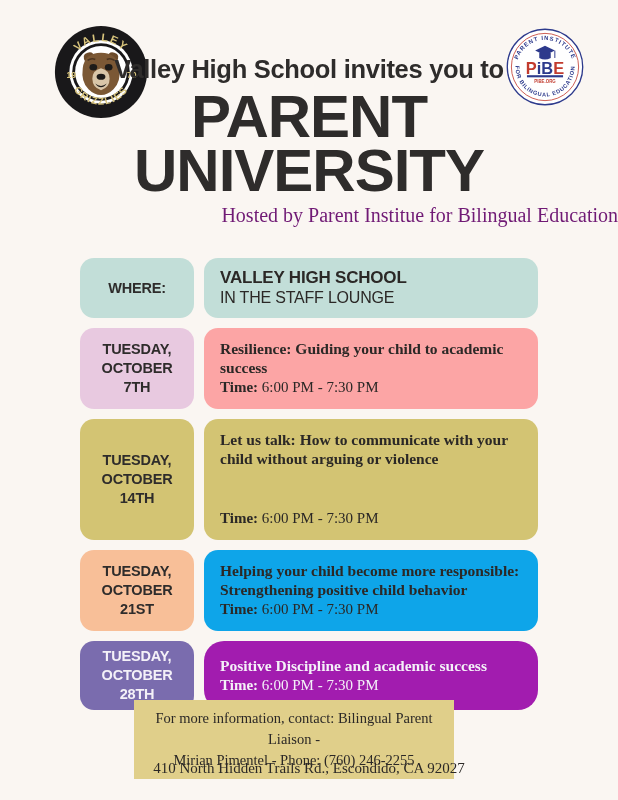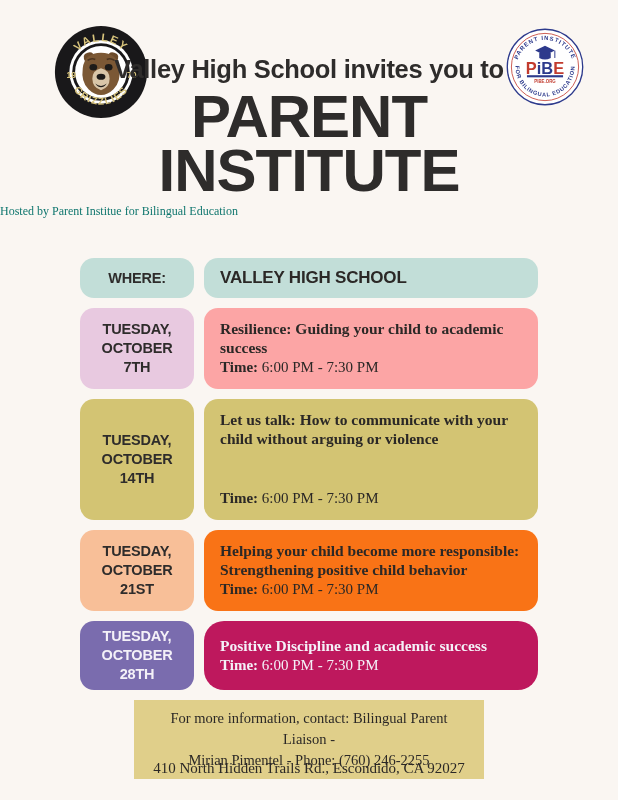--- a/index.html
+++ b/index.html
@@ -39,24 +39,24 @@
     text-align:center;
     font-size:60px; line-height:50px;
     font-weight:bold;
     letter-spacing:-1px;
     color:#2e2c2b;
   }
   .main-title .l2 { display:block; margin-top:4px; }
 
   .hosted-line {
     position:absolute; left:0; right:0; top:204px;
-    text-align:left;
-    font-family:"Liberation Serif", serif;
-    font-size:12px;
-    color:#0f766e;
+    text-align:right;
+    font-family:"Liberation Serif", serif;
+    font-size:20px;
+    color:#701a75;
   }
 
   .spanish-line {
     position:absolute; left:0; right:0; top:231px;
     text-align:center;
     font-family:"Liberation Serif", serif;
     font-size:15.5px; font-weight:bold;
     color:#c0504d;
   }
 
@@ -102,21 +102,21 @@
     font-size:17px; font-weight:bold; letter-spacing:-0.2px; line-height:20px;
   }
   .row-where .where-sub {
     font-size:16px; font-weight:normal; letter-spacing:-0.2px; line-height:20px;
   }
 
   .purple .cell-date, .purple .cell-body { color:#f4f1f8; }
 
   
   .contact-banner {
-    position:absolute; left:134px; top:700px; width:350px;
+    position:absolute; left:134px; top:700px; width:320px;
     background:#e0cf8a;
     padding:8px 14px;
     text-align:center;
     font-family:"Liberation Serif", serif;
     font-size:14.5px; line-height:21px;
     color:#2b2826;
   }
   .address {
     position:absolute; left:0; right:0; top:760px;
     text-align:center;
@@ -183,33 +183,34 @@
         <text x="50" y="58" text-anchor="middle" font-family="Liberation Sans, sans-serif" font-size="20" font-weight="bold" fill="#c23b2e">P<tspan fill="#2d3a8c">i</tspan><tspan fill="#2d3a8c">B</tspan><tspan fill="#c23b2e">E</tspan></text>
         <rect x="28" y="60" width="44" height="2.6" fill="#2d3a8c"></rect>
         <text x="50" y="70" text-anchor="middle" font-family="Liberation Sans, sans-serif" font-size="5.4" font-weight="bold" fill="#c23b2e">PIBE.ORG</text>
       </svg>
     </div>
 
     <div class="invite-line">Valley High School invites you to</div>
 
     <div class="main-title">
       <span class="l1">PARENT</span>
-      <span class="l2">INSTITUTE</span>
+      <span class="l2">UNIVERSITY</span>
     </div>
 
     <div class="hosted-line">Hosted by Parent Institue for Bilingual Education</div>
     <div class="spanish-line" style="color: #a21caf; margin-top: 36px;">Presented in Spanish</div>
   </div>
 
   <div class="schedule">
 
     <div class="row row-where">
       <div class="cell-date" style="background: rgb(194, 222, 216);">WHERE:</div>
       <div class="cell-body" style="background: rgb(194, 222, 216);">
         <div class="where-name">VALLEY HIGH SCHOOL</div>
+        <div class="where-sub">IN THE STAFF LOUNGE</div>
       </div>
     </div>
 
     <div class="row">
       <div class="cell-date" style="background: rgb(232, 201, 224);">
         <span>
           <span>TUESDAY,</span><br>
           <span>OCTOBER</span><br>
           <span>7TH</span>
         </span>
@@ -235,35 +236,35 @@
     </div>
 
     <div class="row">
       <div class="cell-date" style="background: rgb(248, 191, 152);">
         <span>
           <span>TUESDAY,</span><br>
           <span>OCTOBER</span><br>
           <span>21ST</span>
         </span>
       </div>
-      <div class="cell-body" style="background: #f97316;">
+      <div class="cell-body" style="background: #0ea5e9;">
         <div class="topic">Helping your child become more responsible: Strengthening positive child behavior</div>
         <div class="time"><b>Time:</b> <span>6:00 PM - 7:30 PM</span></div>
       </div>
     </div>
 
     <div class="row purple">
       <div class="cell-date" style="background: rgb(122, 108, 174);">
         <span>
           <span>TUESDAY,</span><br>
           <span>OCTOBER</span><br>
           <span>28TH</span>
         </span>
       </div>
-      <div class="cell-body" style="background: #be185d; border-radius: 20px;">
+      <div class="cell-body" style="background: #a21caf; border-radius: 20px;">
         <div class="topic">Positive Discipline and academic success</div>
         <div class="time"><b>Time:</b> <span>6:00 PM - 7:30 PM</span></div>
       </div>
     </div>
 
   </div>
 
   <div class="contact-banner" style="background: rgb(224, 207, 138);">
     <div>For more information, contact: Bilingual Parent Liaison -</div>
     <div>Mirian Pimentel - Phone: (760) 246-2255</div>

